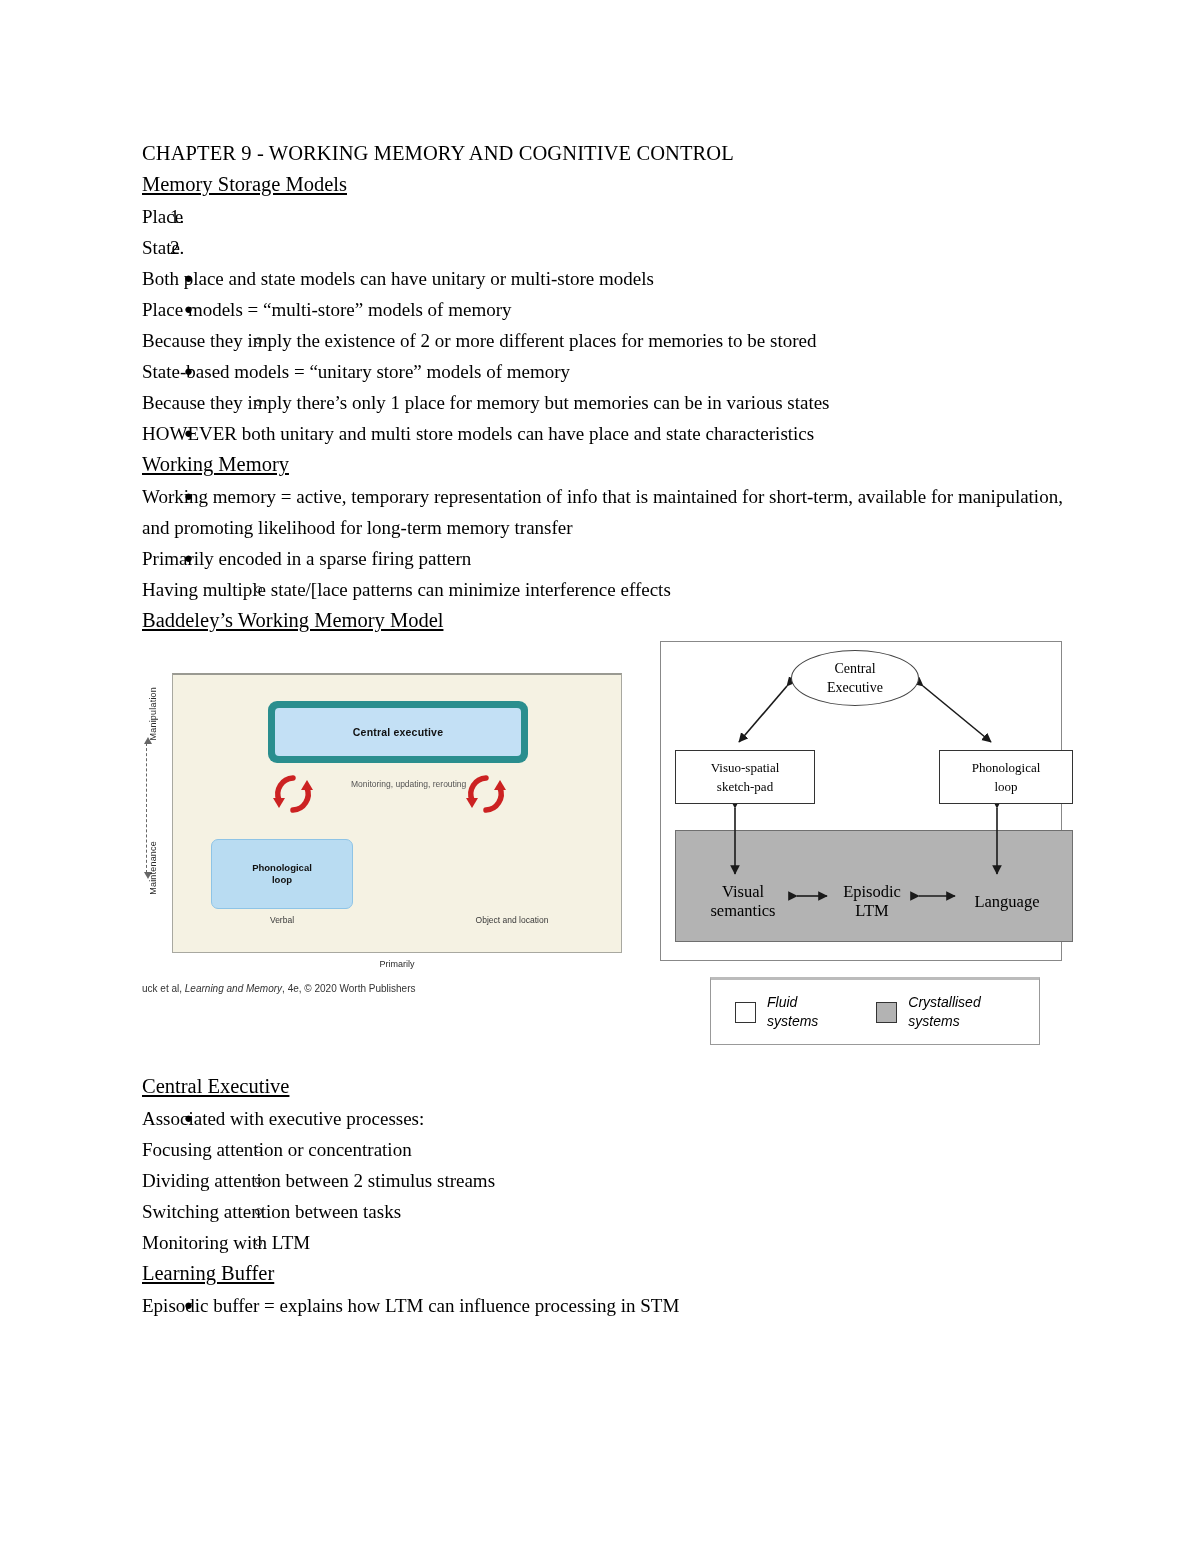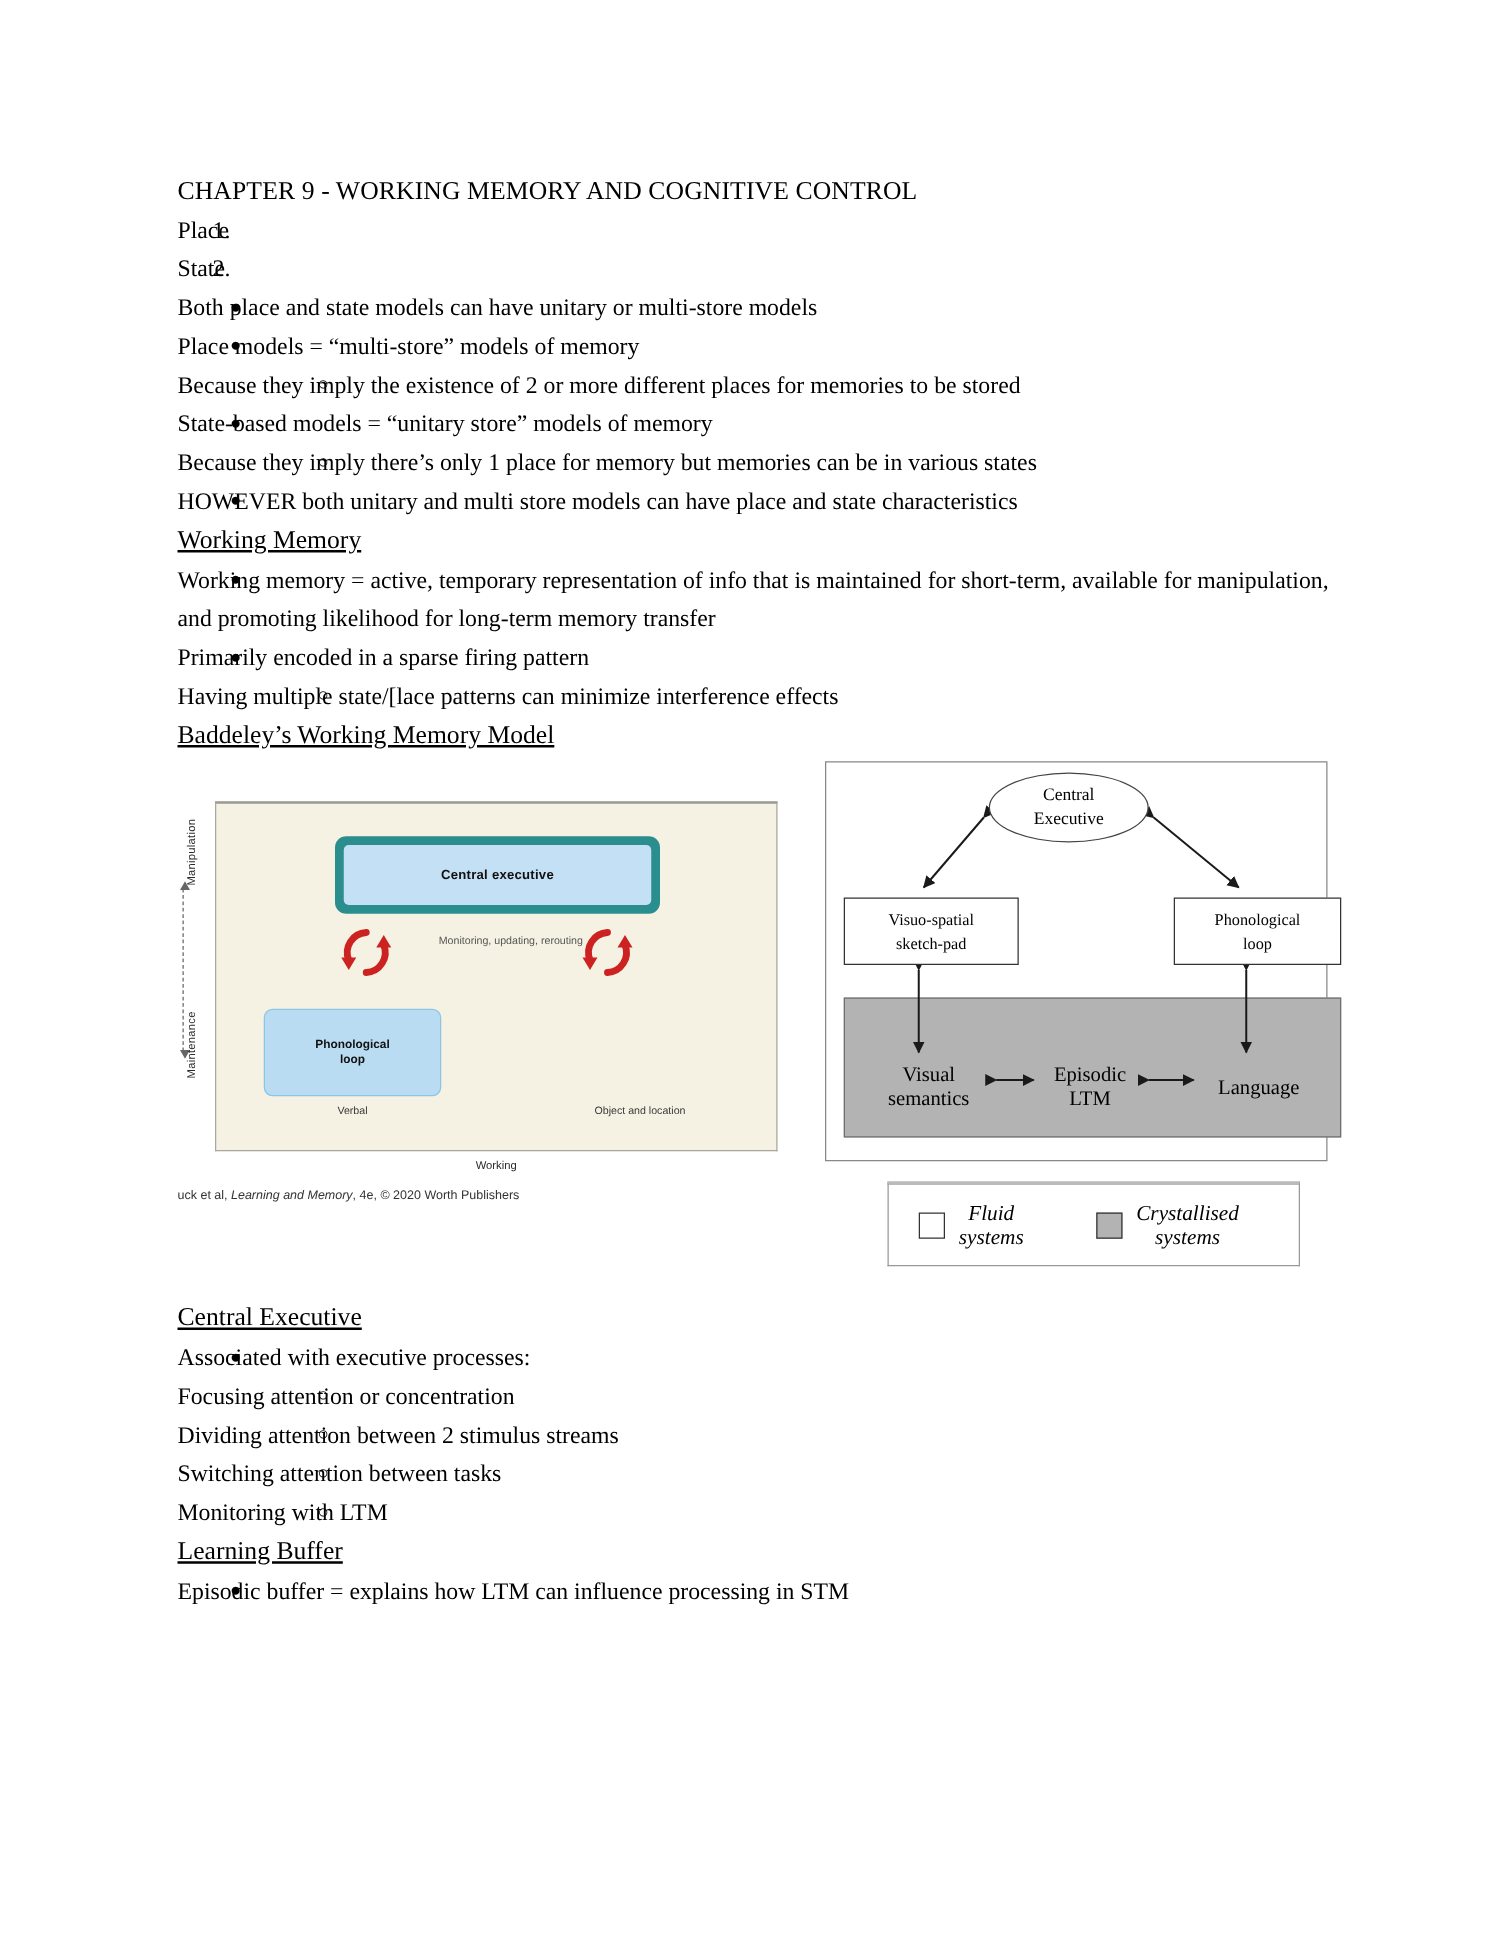--- a/index.html
+++ b/index.html
@@ -288,33 +288,35 @@
     display: flex; align-items: center;
   }
   .leg-item { display: flex; align-items: center; gap: 11px; }
   .leg-item.a { margin-left: 24px; }
   .leg-item.b { margin-left: 58px; }
   .swatch { width: 21px; height: 21px; border: 1.5px solid #333; }
   .swatch.fluid { background: #ffffff; }
   .swatch.cryst { background: #b3b3b3; }
   .leg-text {
     font-style: italic;
-    font-size: 17px;
+    font-size: 14px;
     line-height: 19px;
-    text-align: center;
-    font-family: Liberation Serif, serif;
+    font-family: Liberation Sans, sans-serif;
   }
 </style>
 </head>
 <body>
 
 <div class="page">
 
   <div class="doc-title">CHAPTER 9 - WORKING MEMORY AND COGNITIVE CONTROL</div>
 
+  <div class="heading-wrap">
+    <span class="heading">Memory Storage Models</span>
+  </div>
   <ul class="lvl">
     <li class="row num1">
       <span class="marker">1.</span>
       <span class="txt">Place</span>
     </li>
     <li class="row num1">
       <span class="marker">2.</span>
       <span class="txt">State</span>
     </li>
     <li class="row bul1">
@@ -403,21 +405,21 @@
 
         <div class="sub-box pl">
           <span style="white-space:pre-line">Phonological
 loop</span>
         </div>
         <div class="sub-cap pl">Verbal</div>
 
         <div class="sub-cap vs">Object and location</div>
       </div>
 
-      <div class="material-cap">Working</div>
+      <div class="material-cap">Primarily</div>
 
       <div class="credit">
         <span>uck et al, </span><i>Learning and Memory</i><span>, 4e, © 2020 Worth Publishers</span>
       </div>
     </div>
 
     <div class="fig-right">
       <div class="rframe">
 
         <svg class="diag-arrow" style="left:0;top:0;" width="402" height="320" viewBox="0 0 402 320">

